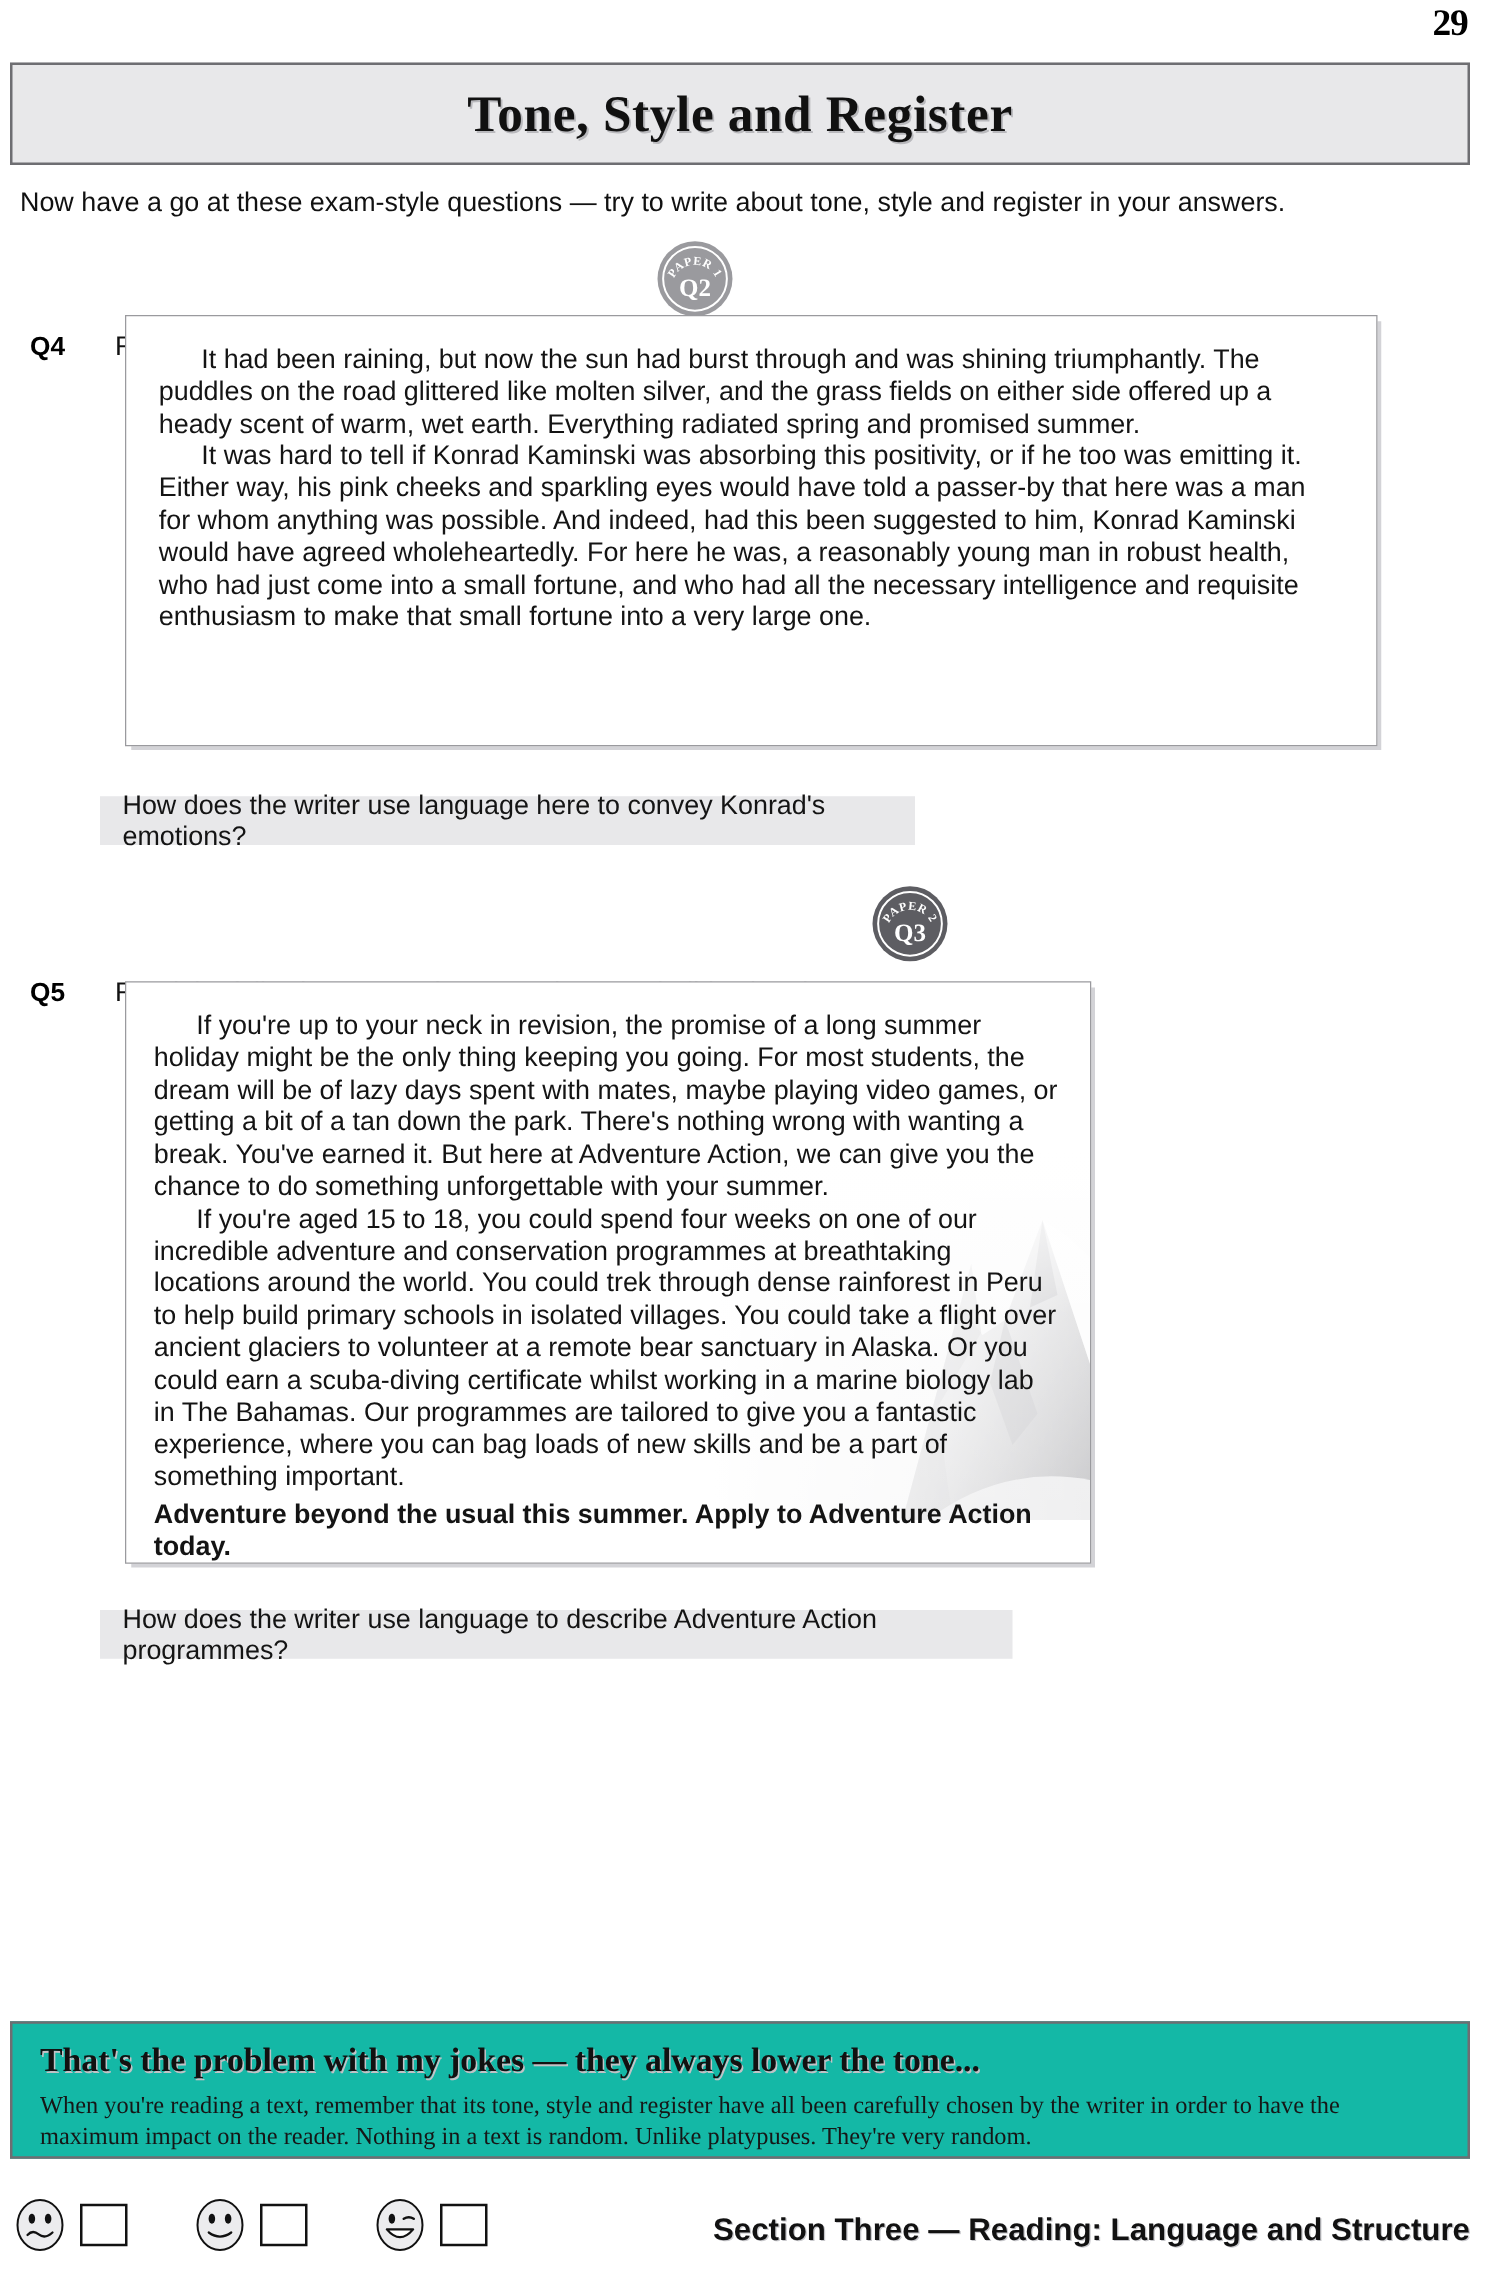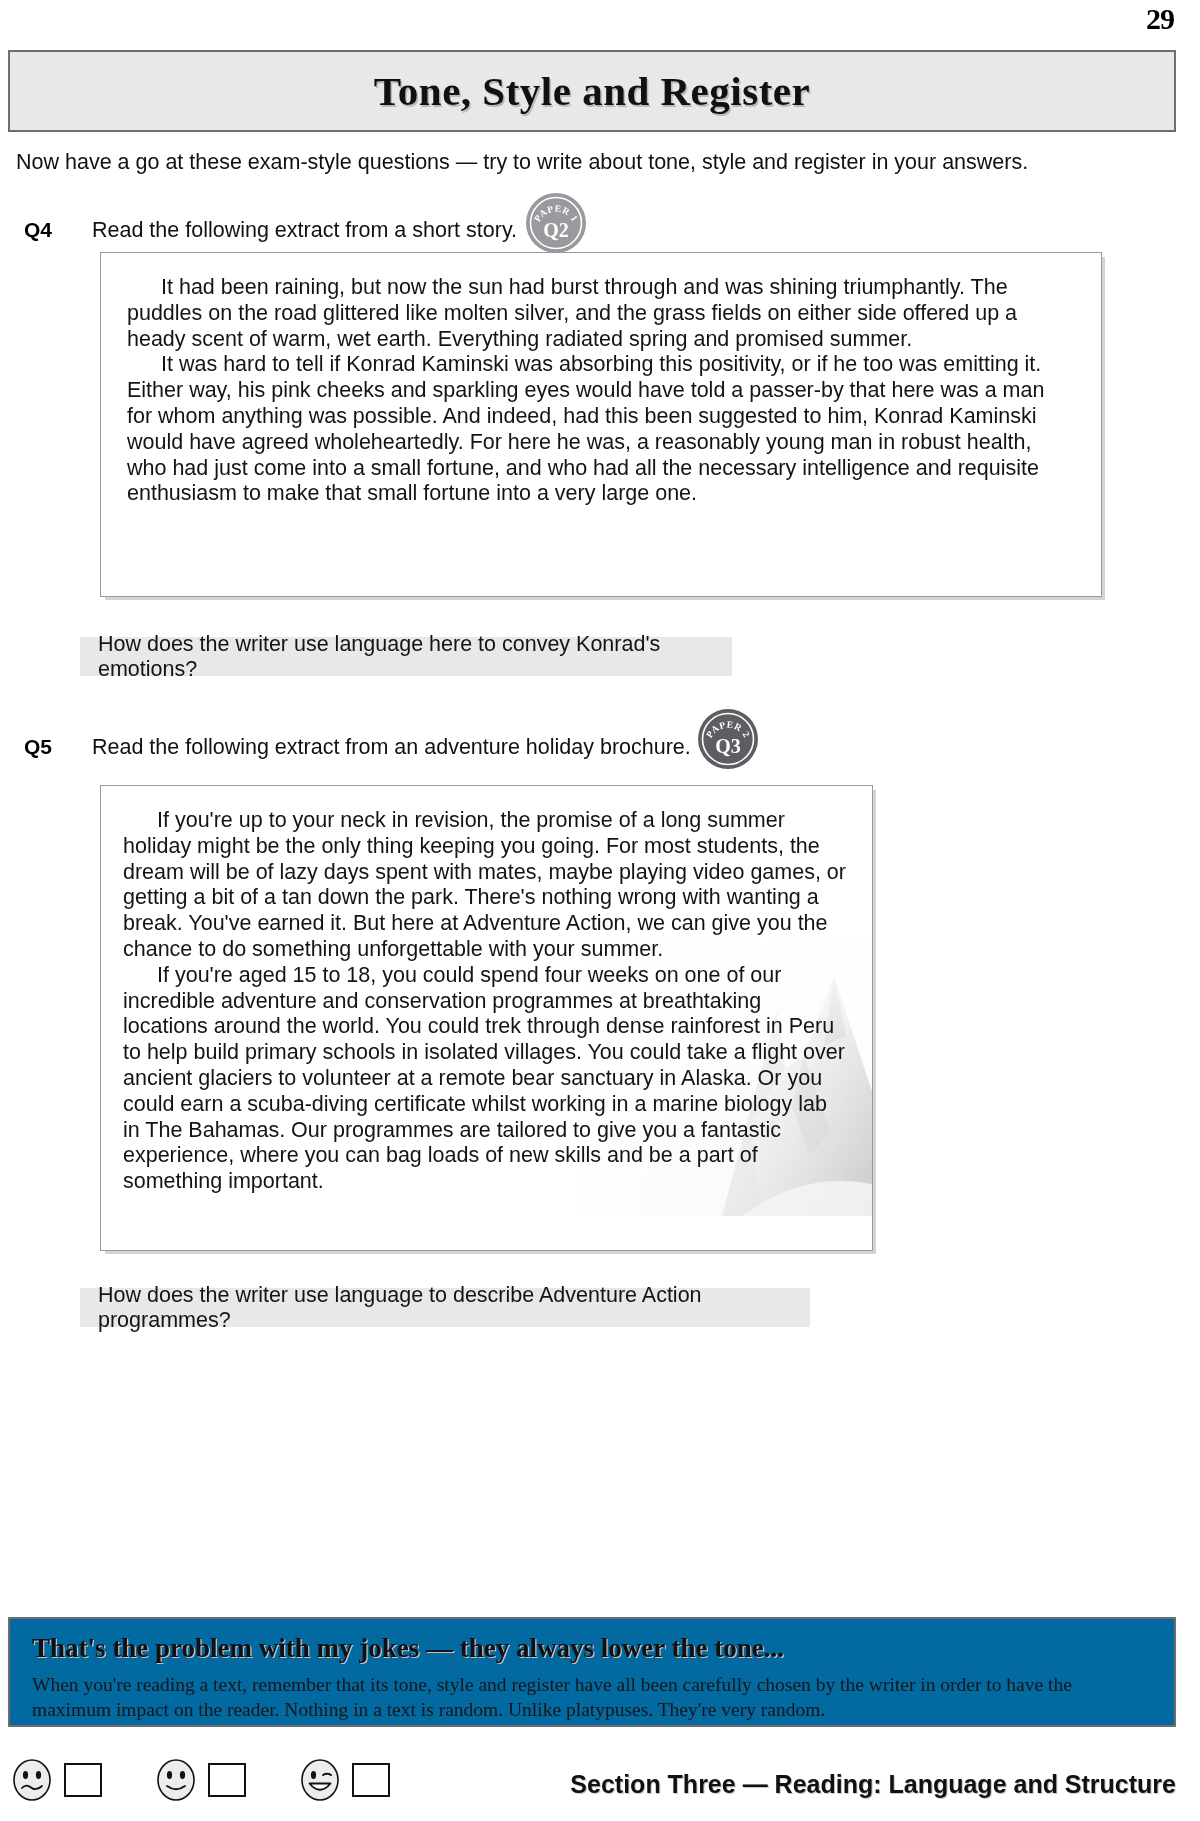--- a/index.html
+++ b/index.html
@@ -67,20 +67,21 @@
     position: absolute;
     display: flex;
     align-items: baseline;
   }
   .q-label {
     font-weight: bold;
     font-size: 21px;
     width: 68px;
     flex: 0 0 68px;
     color: #000;
+    margin-top: 48px;
   }
   .q-prompt {
     font-size: 21.5px;
     color: #111;
   }
 
   
   .stamp {
     position: absolute;
     width: 62px;
@@ -142,21 +143,21 @@
 
   
   .joke-box {
     position: absolute;
     left: 8px;
     top: 1617px;
     width: 1168px;
     height: 110px;
     border: 2px solid #6e6e72;
     box-sizing: border-box;
-    background: #0369a1;
+    background: #14b8a6;
     padding: 14px 22px 0 22px;
   }
   .joke-head {
     font-family: "Liberation Serif", serif;
     font-weight: bold;
     font-size: 27px;
     color: #111;
     text-shadow: 1.2px 1.2px 0 #c2c2c6;
     margin-bottom: 8px;
   }
@@ -295,20 +296,21 @@
       <path d="M 262 60 L 274 120 L 252 130 Z" fill="#8f8f94" opacity="0.45"></path>
       <path d="M 170 300 Q 230 255 300 268 L 300 300 Z" fill="#e3e3e5"></path>
       <rect x="0" y="0" width="300" height="300" fill="url(#fadeL)"></rect>
       <rect x="0" y="0" width="300" height="300" fill="url(#fadeT)"></rect>
     </svg>
   </div>
 
   <div class="inner" style="padding:22px 26px 0 22px;">
     <p>If you're up to your neck in revision, the promise of a long summer holiday might be the only thing keeping you going.  For most students, the dream will be of lazy days spent with mates, maybe playing video games, or getting a bit of a tan down the park.  There's nothing wrong with wanting a break.  You've earned it.  But here at Adventure Action, we can give you the chance to do something unforgettable with your summer.</p>
     <p>If you're aged 15 to 18, you could spend four weeks on one of our incredible adventure and conservation programmes at breathtaking locations around the world.  You could trek through dense rainforest in Peru to help build primary schools in isolated villages.  You could take a flight over ancient glaciers to volunteer at a remote bear sanctuary in Alaska.  Or you could earn a scuba-diving certificate whilst working in a marine biology lab in The Bahamas.  Our programmes are tailored to give you a fantastic experience, where you can bag loads of new skills and be a part of something important.</p>
+    <p class="bold-line">Adventure beyond the usual this summer.  Apply to Adventure Action today.</p>
   </div>
 </div>
 
 <div class="qbar" style="left:80px; top:1288px; width:730px; height:39px;">
   <span>How does the writer use language to describe Adventure Action programmes?</span>
 </div>
 
 <div class="joke-box">
   <div class="joke-head">That's the problem with my jokes — they always lower the tone...</div>
   <div class="joke-body">When you're reading a text, remember that its tone, style and register have all been carefully chosen by the writer in order to have the maximum impact on the reader.  Nothing in a text is random.  Unlike platypuses.  They're very random.</div>

